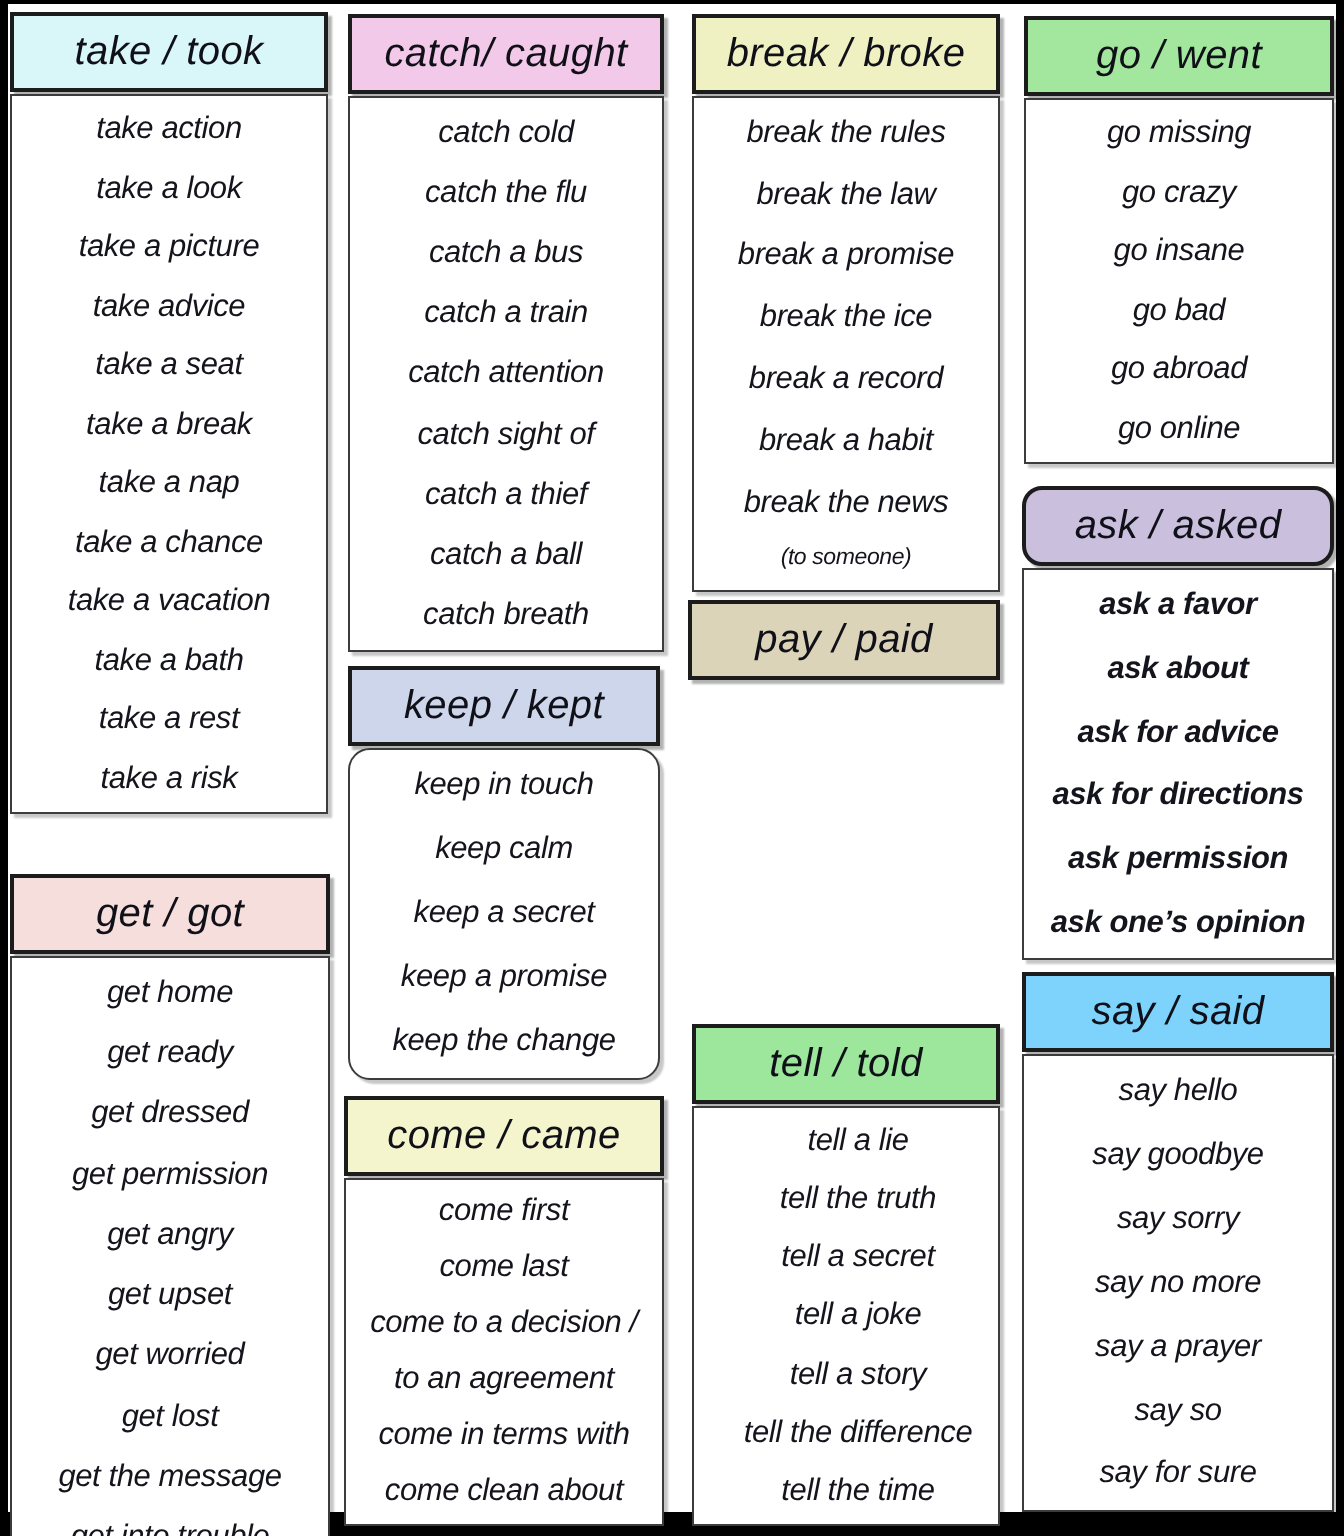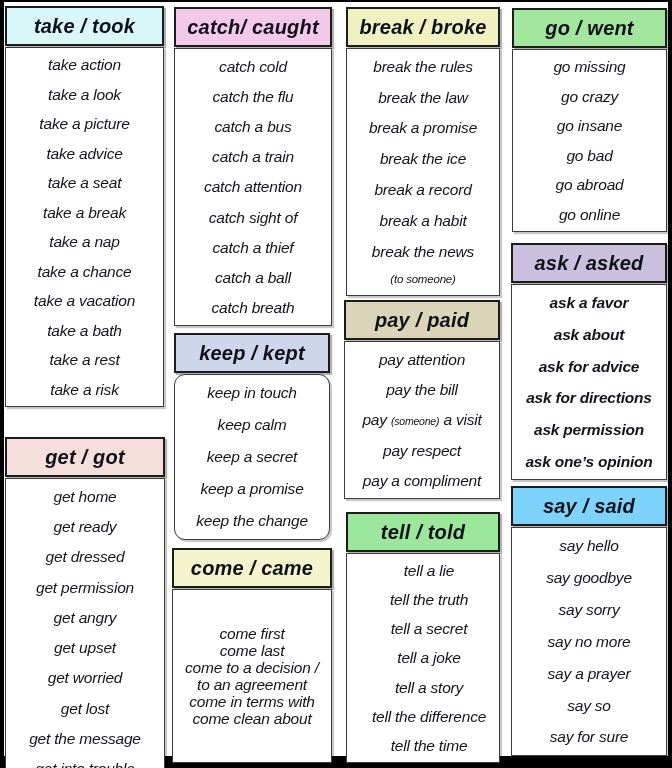--- a/index.html
+++ b/index.html
@@ -5,42 +5,42 @@
   html,body{margin:0;padding:0;background:#888;}
   .stage{
     position:relative;width:672px;height:768px;background:#000;
     font-family:"Liberation Sans",sans-serif;overflow:hidden;
   }
   .inner{position:absolute;left:4px;top:2px;width:664px;height:754px;background:#ffffff;}
   .section{position:absolute;}
   .hdr{
     height:36px;border:2px solid #1c1c1c;background:#eee;
     display:flex;align-items:center;justify-content:center;
-    font-weight:bold;font-style:italic;font-size:20px;color:#101018;
+    font-weight:normal;font-style:italic;font-size:20px;color:#101018;
     box-shadow:2px 2px 1px rgba(0,0,0,0.30);
     letter-spacing:0.2px;
   }
   .bod{
     margin-top:1px;background:#ffffff;border:1px solid #3c3c3c;
     display:flex;flex-direction:column;justify-content:space-around;align-items:center;
     box-shadow:2px 2px 1px rgba(0,0,0,0.22);
     padding:2px 0;
   }
   .line{
     font-style:italic;font-size:15.5px;color:#14141c;white-space:nowrap;
     line-height:1.1;letter-spacing:-0.2px;
   }
   .note{font-size:11.5px;}
   .sm{font-size:10.5px;}
 
   #sec-take {left:5px;  top:6px;   width:159px;}  #sec-take  .bod{height:354px;}
   #sec-get  {left:5px;  top:417px; width:160px;margin-top:20px;}  #sec-get   .bod{height:303px;}
   #sec-catch{left:174px;top:7px;   width:158px;}  #sec-catch .bod{height:272px;}
   #sec-keep {left:174px;top:333px; width:156px;}  #sec-keep  .bod{height:160px;border-radius:11px;}
-  #sec-come {left:172px;top:548px; width:160px;}  #sec-come  .bod{height:168px;justify-content:center;}
+  #sec-come {left:172px;top:548px; width:160px;}  #sec-come  .bod{height:168px;}
   #sec-break{left:346px;top:7px;   width:154px;}  #sec-break .bod{height:242px;}
   #sec-pay  {left:344px;top:300px; width:156px;}  #sec-pay   .bod{height:152px;}
   #sec-tell {left:346px;top:512px; width:154px;}  #sec-tell  .bod{height:204px;padding-left:12px;}
   #sec-go   {left:512px;top:8px;   width:155px;}  #sec-go    .bod{height:177px;}
   #sec-ask  {left:511px;top:243px; width:156px;}  #sec-ask   .bod{height:190px;font-weight:bold;}
   #sec-say  {left:511px;top:486px; width:156px;}  #sec-say   .bod{height:223px;}
 </style>
 </head>
 <body>
 
@@ -142,31 +142,20 @@
       <div class="line">break a habit</div>
       <div class="line">break the news</div>
       <div class="line note">(to someone)</div>
     </div>
   </div>
 
   <div class="section" id="sec-pay">
     <div class="hdr" style="background: rgb(220, 212, 185);">
       <span>pay / paid</span>
     </div>
-    <div class="bod">
-      <div class="line">pay attention</div>
-      <div class="line">pay the bill</div>
-      <div class="line">
-        <span>pay</span>
-        <span class="sm">(someone)</span>
-        <span>a visit</span>
-      </div>
-      <div class="line">pay respect</div>
-      <div class="line">pay a compliment</div>
-    </div>
   </div>
 
   <div class="section" id="sec-tell">
     <div class="hdr" style="background: rgb(156, 231, 156);">
       <span>tell / told</span>
     </div>
     <div class="bod">
       <div class="line">tell a lie</div>
       <div class="line">tell the truth</div>
       <div class="line">tell a secret</div>
@@ -185,21 +174,21 @@
       <div class="line">go missing</div>
       <div class="line">go crazy</div>
       <div class="line">go insane</div>
       <div class="line">go bad</div>
       <div class="line">go abroad</div>
       <div class="line">go online</div>
     </div>
   </div>
 
   <div class="section" id="sec-ask">
-    <div class="hdr" style="background: rgb(202, 192, 221);">
+    <div class="hdr" style="background: rgb(202, 192, 221); border-radius: 10px;">
       <span>ask / asked</span>
     </div>
     <div class="bod">
       <div class="line">ask a favor</div>
       <div class="line">ask about</div>
       <div class="line">ask for advice</div>
       <div class="line">ask for directions</div>
       <div class="line">ask permission</div>
       <div class="line">ask one’s opinion</div>
     </div>

